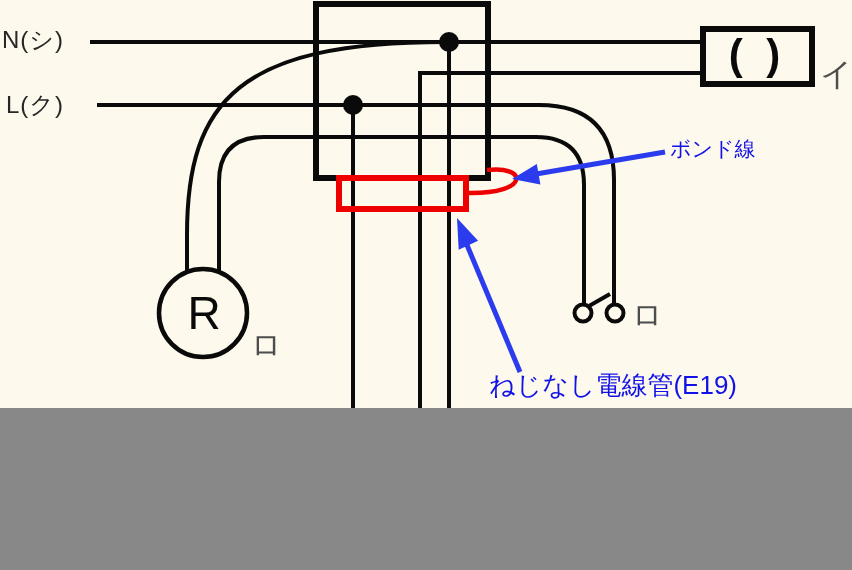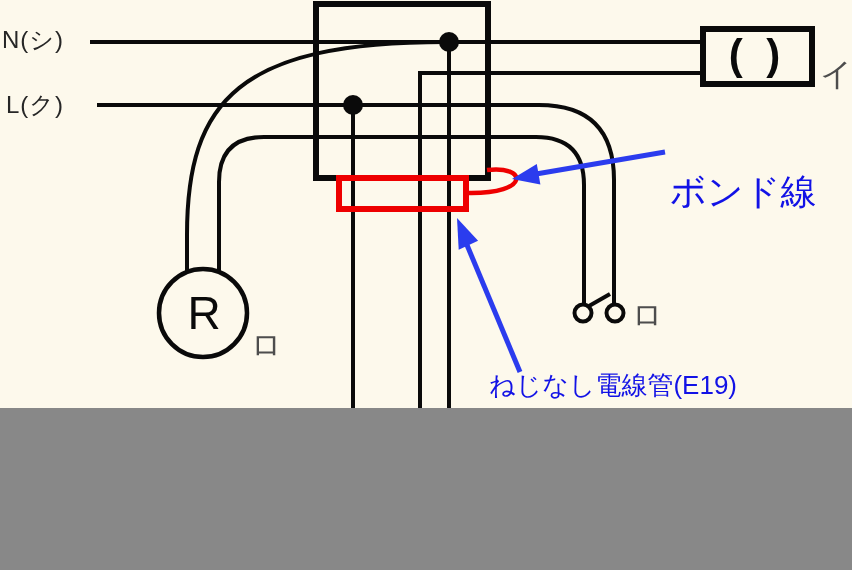--- a/index.html
+++ b/index.html
@@ -112,17 +112,17 @@
   <div class="lbl kat-lbl" style="left:820px;top:58px;font-size:32px;">イ</div>
 
   <div class="r-symbol">R</div>
 
   <div class="lbl kat-lbl" style="left:251px;top:330px;font-size:30px;">ロ</div>
 
   <div class="lbl kat-lbl" style="left:313px;top:412px;font-size:36px;">イ</div>
 
   <div class="lbl kat-lbl" style="left:632px;top:300px;font-size:30px;">ロ</div>
 
-  <div class="lbl blue-lbl" style="left:670px;top:138px;font-size:36px;margin-top:36px;">ボンド線</div>
+  <div class="lbl blue-lbl" style="left:670px;top:138px;font-size:21px;">ボンド線</div>
 
   <div class="lbl blue-lbl" style="left:489px;top:372px;font-size:26px;">ねじなし電線管(E19)</div>
 
 </div>
 
 </body></html>

